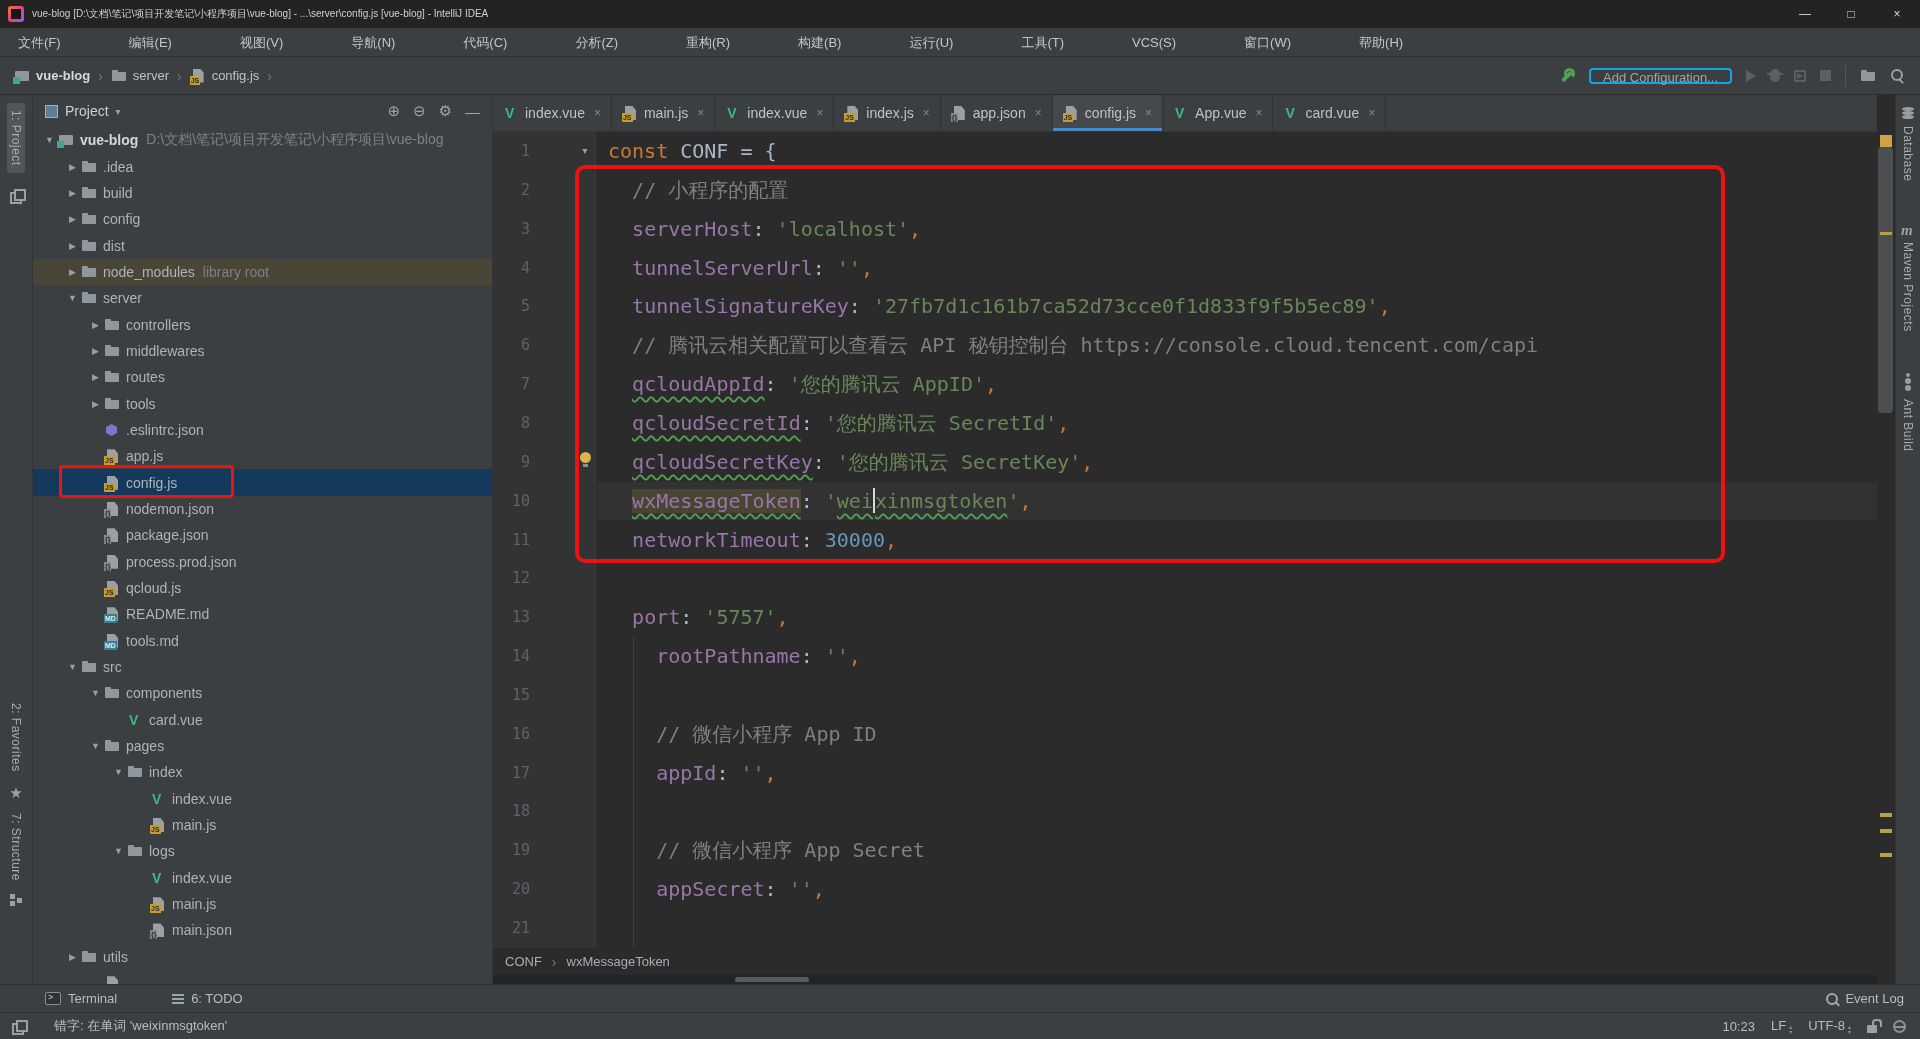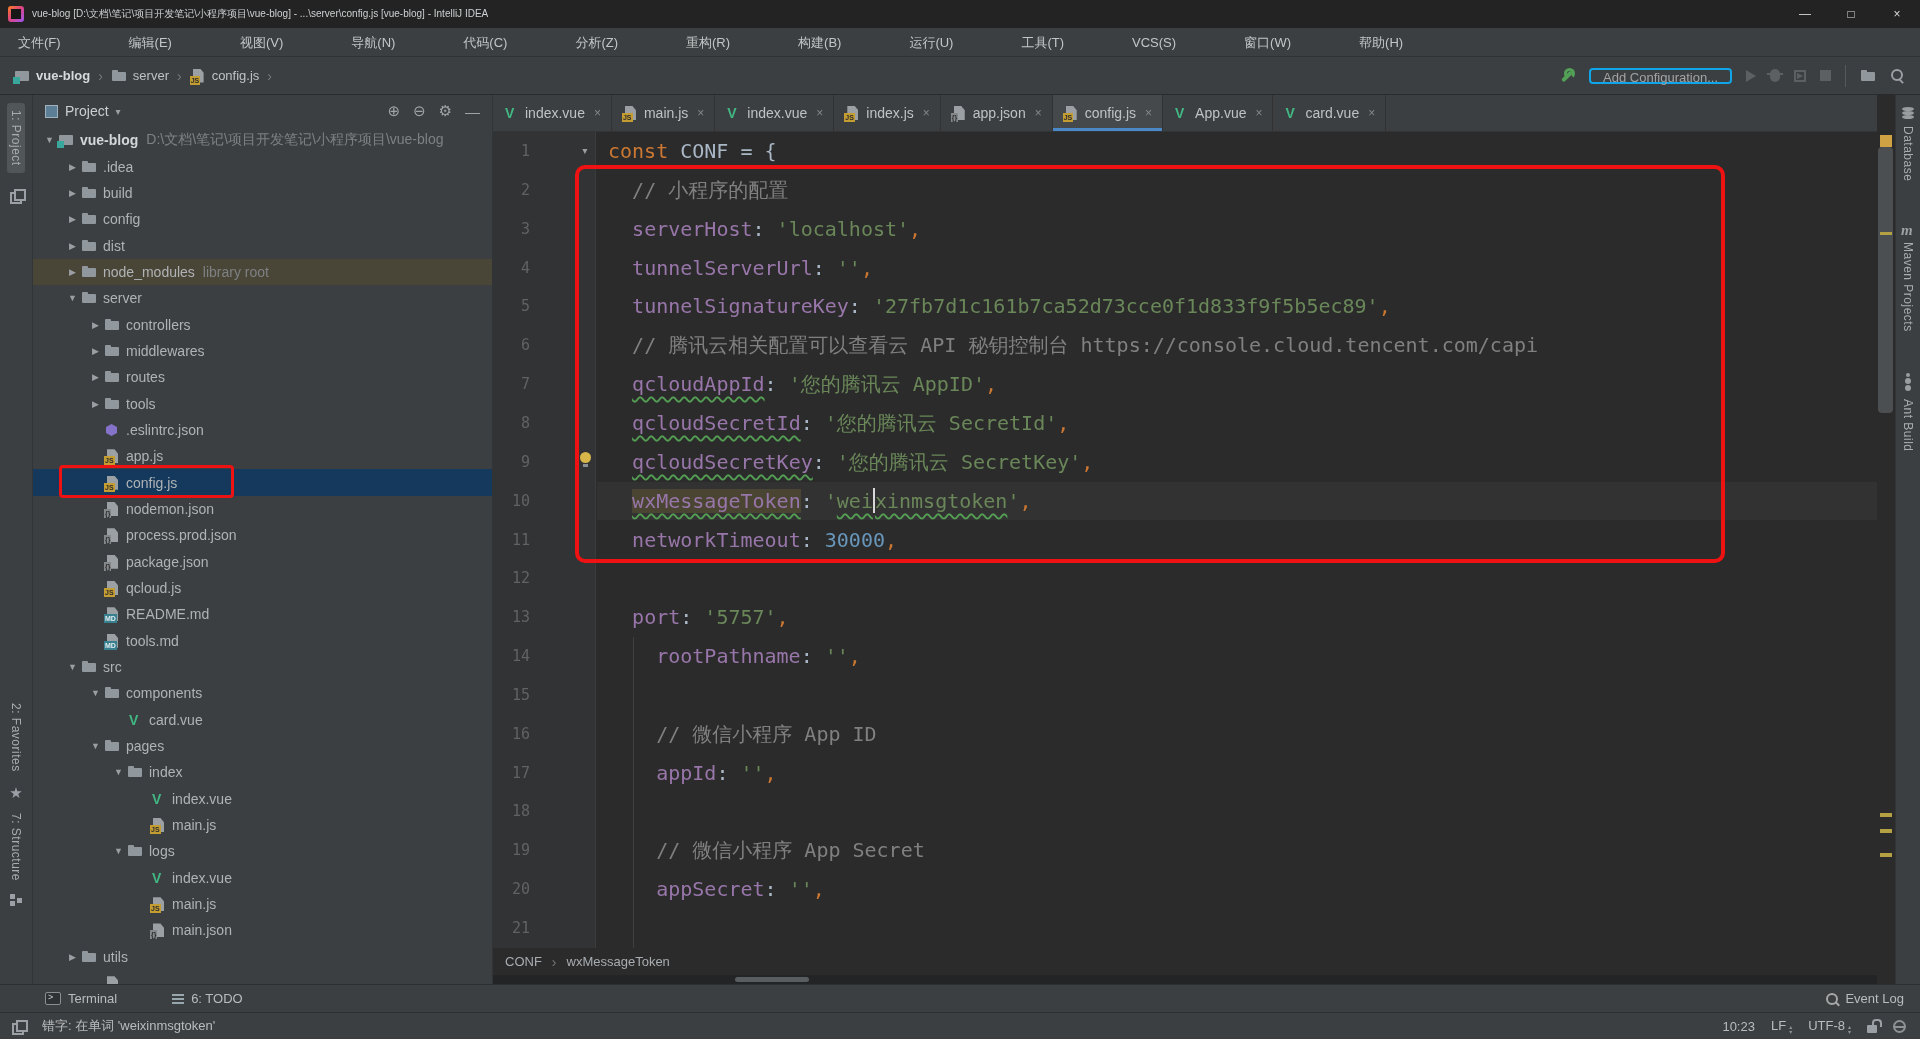--- a/index.html
+++ b/index.html
@@ -323,26 +323,26 @@
             <span class="tlabel">config.js</span>
           </div>
           <div class="trow" style="padding-left: 54px;">
             <span class="tarrow"></span>
             <span class="ic ic-json"></span>
             <span class="tlabel">nodemon.json</span>
           </div>
           <div class="trow" style="padding-left: 54px;">
             <span class="tarrow"></span>
             <span class="ic ic-json"></span>
+            <span class="tlabel">package.json</span>
+          </div>
+          <div class="trow" style="padding-left: 54px;">
+            <span class="tarrow"></span>
+            <span class="ic ic-json"></span>
             <span class="tlabel">process.prod.json</span>
-          </div>
-          <div class="trow" style="padding-left: 54px;">
-            <span class="tarrow"></span>
-            <span class="ic ic-json"></span>
-            <span class="tlabel">package.json</span>
           </div>
           <div class="trow" style="padding-left: 54px;">
             <span class="tarrow"></span>
             <span class="ic ic-js"></span>
             <span class="tlabel">qcloud.js</span>
           </div>
           <div class="trow" style="padding-left: 54px;">
             <span class="tarrow"></span>
             <span class="ic ic-md"></span>
             <span class="tlabel">README.md</span>
@@ -600,21 +600,21 @@
       <span>6: TODO</span>
     </span>
     <span style="display:flex;align-items:center;gap:7px;margin-left:auto;margin-right:16px;">
       <span class="ic-bell"></span>
       <span>Event Log</span>
     </span>
   </div>
 
   <div id="statusbar">
     <span class="ic-squares" style="margin-left:12px;"></span>
-    <span style="margin-left:18px;">错字: 在单词 'weixinmsgtoken'</span>
+    <span style="margin-left:30px;">错字: 在单词 'weixinmsgtoken'</span>
     <div id="sb-right">
       <span>10:23</span>
       <span>
         <span>LF</span><span class="updown">
             <span>▴</span>
             <span>▾</span>
           </span>
       </span>
       <span>
         <span>UTF-8</span><span class="updown">

